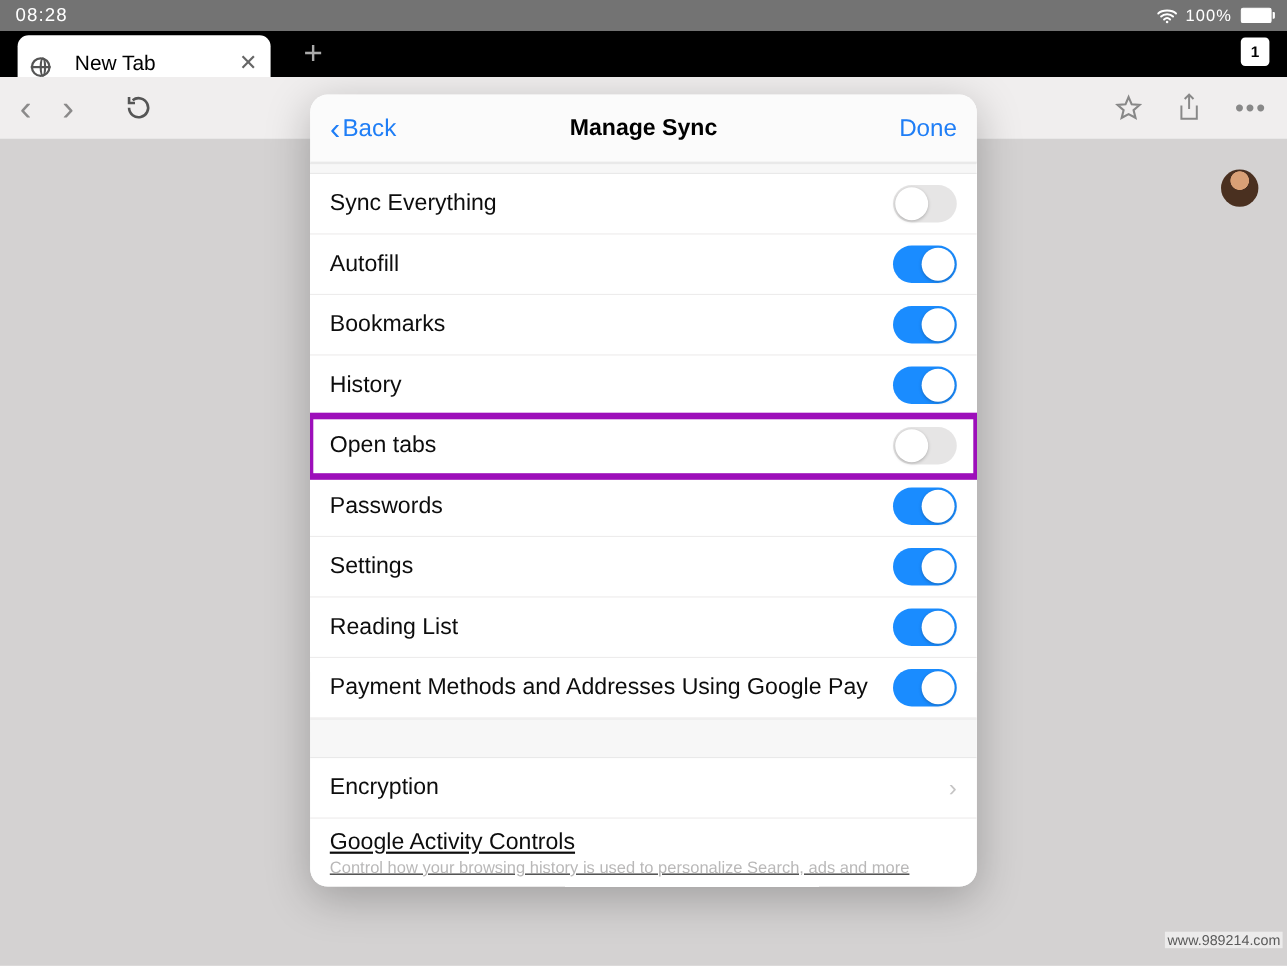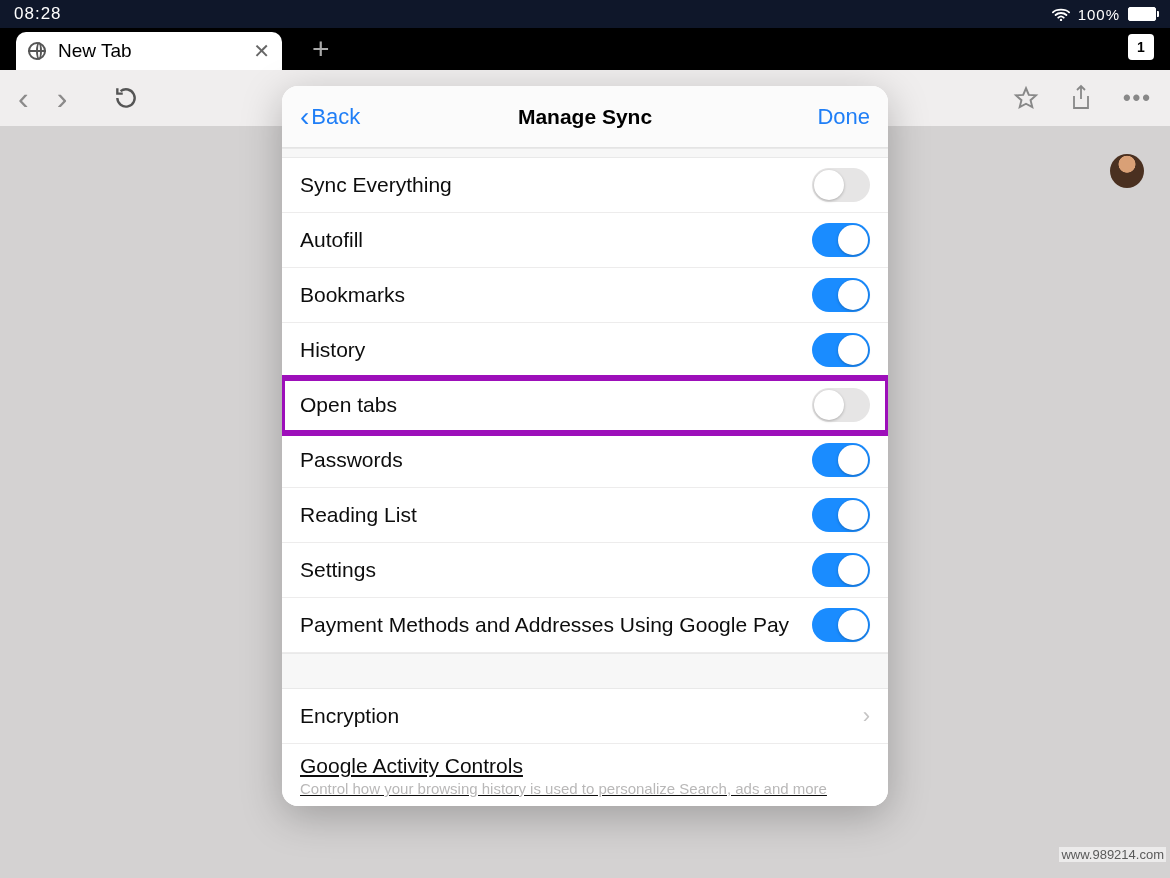--- a/index.html
+++ b/index.html
@@ -1,21 +1,21 @@
 <!DOCTYPE html>
 <html><head>
 <meta charset="utf-8">
 <style>
   * { box-sizing: border-box; margin: 0; padding: 0; }
   html, body { width: 1170px; height: 878px; font-family: -apple-system, "Helvetica Neue", Helvetica, Arial, sans-serif; overflow: hidden; background: #fff; }
 
   
   .status-bar {
     height: 28px;
-    background: #0f172a;
+    background: #737373;
     color: #fff;
     display: flex;
     align-items: center;
     justify-content: space-between;
     padding: 0 14px;
     font-size: 17px;
     letter-spacing: 1px;
   }
   .status-right { display: flex; align-items: center; gap: 8px; }
   .wifi-ic { width: 18px; height: 14px; position: relative; }
@@ -28,27 +28,27 @@
     background: #000;
     display: flex;
     align-items: flex-end;
     padding-left: 16px;
     position: relative;
   }
   .tab {
     background: #fff;
     color: #000;
     height: 38px;
-    width: 266px;
+    width: 230px;
     border-radius: 10px 10px 0 0;
     display: flex;
-    align-items: center;
+    align-items: flex-end;
     padding: 0 12px;
     font-size: 19px;
-    gap: 12px;
+    gap: 22px;
   }
   .globe { width:18px; height:18px; border:2px solid #555; border-radius:50%; position:relative; flex-shrink:0; }
   .globe::before { content:""; position:absolute; left:6px; top:-2px; width:6px; height:18px; border:2px solid #555; border-radius:50%; box-sizing:border-box; }
   .globe::after { content:""; position:absolute; top:6px; left:-2px; height:2px; width:18px; background:#555; }
   .tab-title { flex:1; }
   .tab-x { font-size:20px; color:#666; }
   .new-tab-btn { color:#aaa; font-size:30px; margin-left:30px; margin-bottom:4px; }
   .tab-count { position:absolute; right:16px; top:6px; width:26px; height:26px; background:#fff; color:#000; border-radius:4px; display:flex; align-items:center; justify-content:center; font-size:14px; font-weight:600; }
 
   .toolbar {
@@ -234,28 +234,28 @@
       </div>
 
       <div class="row">
         <span>Passwords</span>
         <span class="toggle on">
             <span class="knob"></span>
           </span>
       </div>
 
       <div class="row">
+        <span>Settings</span>
+        <span class="toggle on">
+            <span class="knob"></span>
+          </span>
+      </div>
+
+      <div class="row">
         <span>Reading List</span>
-        <span class="toggle on">
-            <span class="knob"></span>
-          </span>
-      </div>
-
-      <div class="row">
-        <span>Settings</span>
         <span class="toggle on">
             <span class="knob"></span>
           </span>
       </div>
 
       <div class="row">
         <span>Payment Methods and Addresses Using Google Pay</span>
         <span class="toggle on">
             <span class="knob"></span>
           </span>

